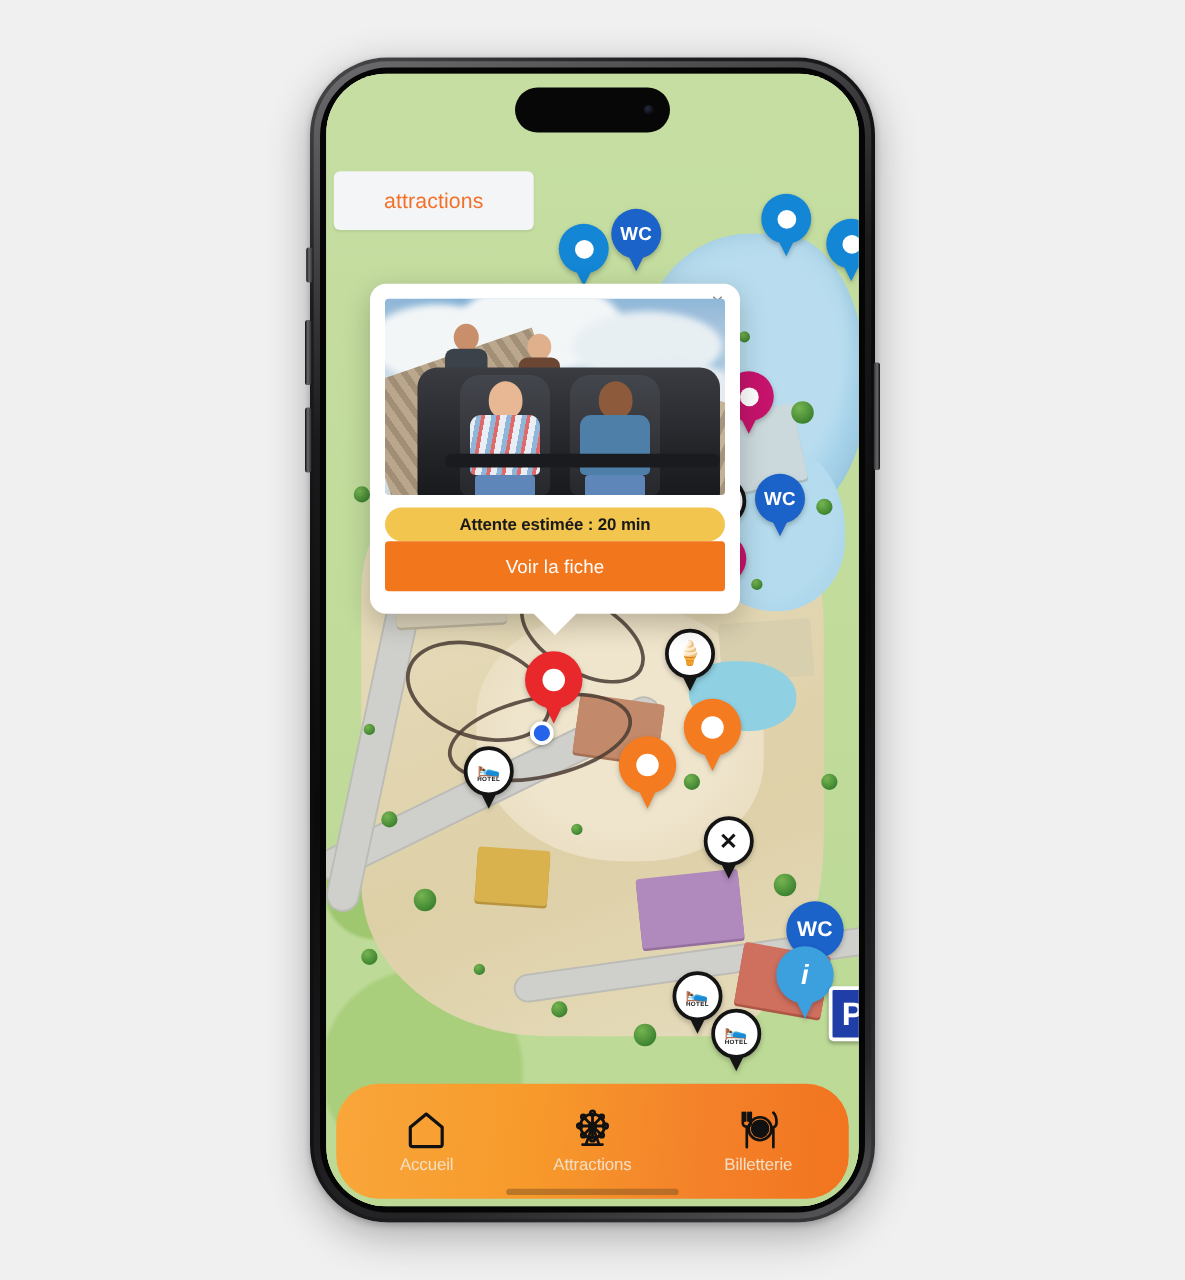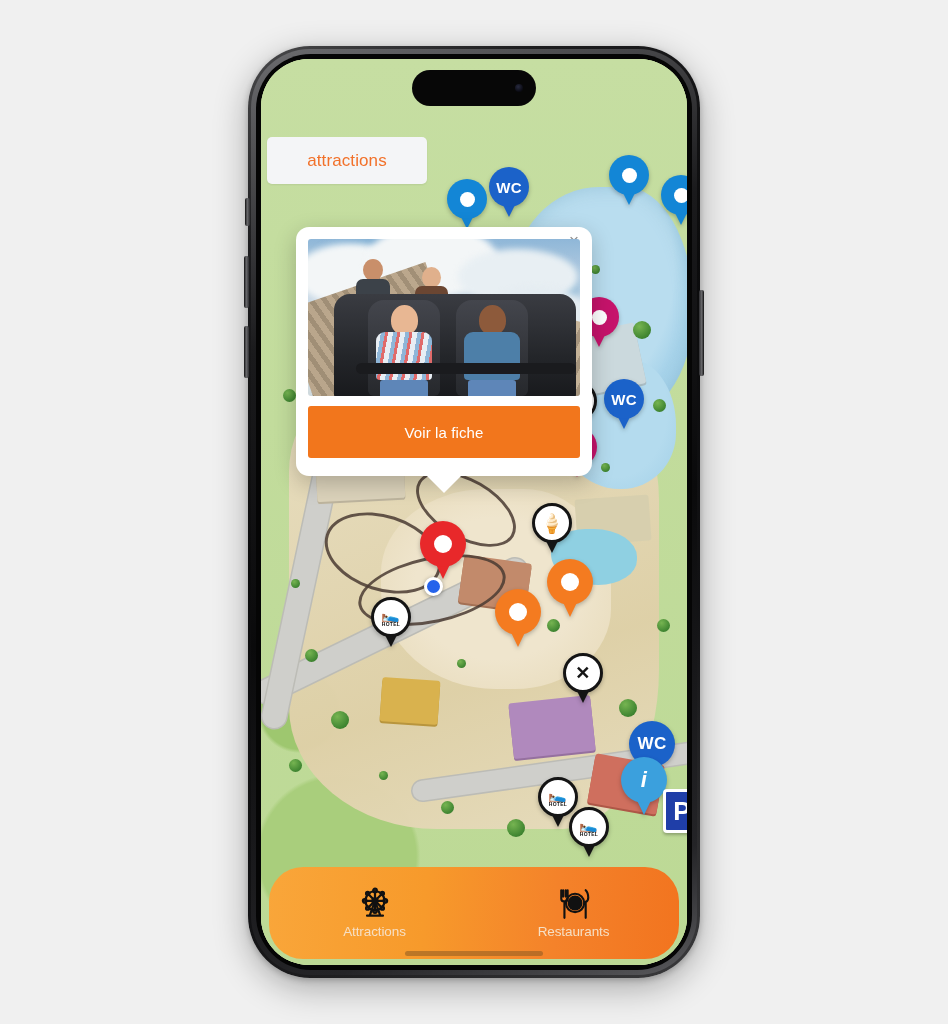--- a/index.html
+++ b/index.html
@@ -293,21 +293,21 @@
   .br2 { left:104px; top:28px; }
   .br2 .hd { width:19px; height:21px; background:#e0b08c; border-radius:50%; margin:0 auto; }
   .br2 .bd { width:33px; height:33px; background:#6b4632; border-radius:7px; margin:-2px auto 0; }
 
   .wait-pill {
     margin-top:10px; height:27px; border-radius:14px; background:#f2c64e;
     display:flex; align-items:center; justify-content:center;
     font-size:13.5px; font-weight:700; color:#1a1a1a; letter-spacing:-.1px;
   }
   .cta {
-    margin-top:10px; height:52px; background:#f2761c; border-radius:3px;
+    margin-top:0; height:40px; background:#f2761c; border-radius:3px;
     display:flex; align-items:center; justify-content:center;
     color:#fff; font-size:15px; letter-spacing:.1px;
   }
 
   
   .tabbar {
     position:absolute; left:8px; bottom:6px; width:410px; height:92px;
     background:linear-gradient(95deg,#f9a63a 0%, #f79a2b 38%, #f4822a 70%, #f2741f 100%);
     border-radius:34px; z-index:36;
     display:flex; align-items:center; justify-content:space-around;
@@ -524,25 +524,34 @@
             </div>
           <div class="rider r2">
               <div class="head-r"></div>
               <div class="body-r"></div>
               <div class="legs-r"></div>
             </div>
           <div class="bar-h"></div>
         </div>
       </div>
 
+      <div class="wait-pill">Attente estimée : 20 min</div>
       <div class="cta">Voir la fiche</div>
     </div>
 
     <div class="tabbar">
 
+      <div class="tab">
+        <span>
+          <svg viewBox="0 0 32 32" fill="none" stroke="#111" stroke-width="2.4" stroke-linejoin="round">
+            <path d="M4 14 L16 4 L28 14 V27 a1.5 1.5 0 0 1-1.5 1.5 H5.5 A1.5 1.5 0 0 1 4 27 Z"></path>
+          </svg>
+        </span>
+        <span class="tlabel">Accueil</span>
+      </div>
 
       <div class="tab">
         <span>
           <svg viewBox="0 0 32 32" fill="none" stroke="#111" stroke-width="2.1" stroke-linecap="round">
             <circle cx="16" cy="13" r="9"></circle>
             <circle cx="16" cy="13" r="2.4"></circle>
             <path d="M16 4v18M7 13h18M9.6 6.6l12.8 12.8M22.4 6.6L9.6 19.4"></path>
             <circle cx="16" cy="3.3" r="1.7"></circle>
               <circle cx="16" cy="22.7" r="1.7"></circle>
             <circle cx="6.3" cy="13" r="1.7"></circle>
@@ -561,20 +570,20 @@
 
       <div class="tab">
         <span>
           <svg viewBox="0 0 32 32" fill="none" stroke="#111" stroke-width="2">
             <path d="M4 3v8a2.4 2.4 0 0 0 2.4 2.4h1.2A2.4 2.4 0 0 0 10 11V3M5.8 3v6M8.2 3v6M7 13.4V29" stroke-linecap="round"></path>
             <circle cx="17" cy="15" r="7" fill="#111" stroke="none"></circle>
             <circle cx="17" cy="15" r="8.6"></circle>
             <path d="M27 3c1.8 1.6 2.4 4.4 2.4 7.2 0 2-1 3.4-2.4 3.8V29" stroke-linecap="round"></path>
           </svg>
         </span>
-        <span class="tlabel">Restaurants</span>
+        <span class="tlabel">Billetterie</span>
       </div>
 
     </div>
     <div class="home-ind"></div>
 
   </div>
 </div>
 
 </body></html>

